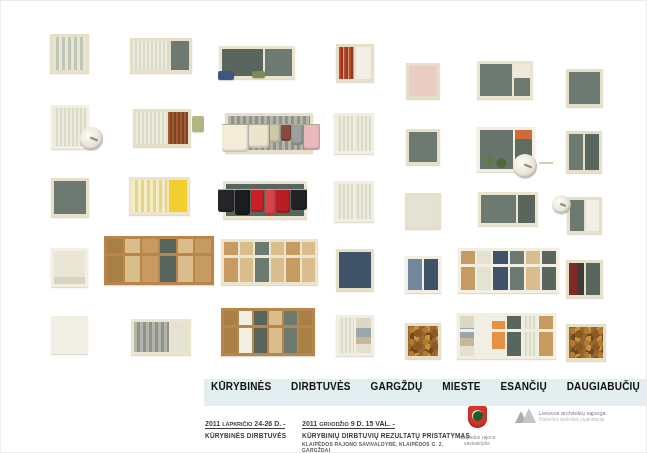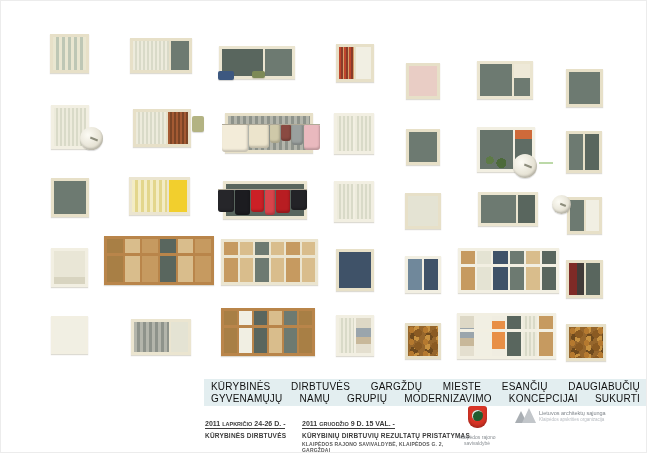--- a/index.html
+++ b/index.html
@@ -50,21 +50,21 @@
   .dish::after{content:"";position:absolute;left:44%;top:46%;width:34%;height:2px;background:#8d8d7c;transform:rotate(22deg);}
   .cloth{border-radius:2px;box-shadow:0 1px 1px rgba(0,0,0,.15);}
   .dash{height:2px;background:#bcd9a8;}
   .laundry{display:flex;align-items:flex-start;gap:1px;}
   .laundry::before{content:"";position:absolute;left:0;right:0;top:-1px;height:1px;background:#b0aa98;}
   .laundry span{display:block;border-radius:1px 1px 3px 3px;box-shadow:inset -1px -2px 2px rgba(0,0,0,.18);}
 
   
   .title-bar{position:absolute;left:53px;top:380px;width:149px;height:25px;background:#92c2cc;color:#ffffff;font-size:19px;line-height:25px;text-align:center;letter-spacing:.5px;}
   .desc-bar{position:absolute;left:203px;top:378px;width:443px;height:27px;background:#e3eef0;color:#101010;box-sizing:border-box;padding:2px 7px 0 7px;}
-  .desc-line{font-size:10px;font-weight:400;line-height:12px;text-align:justify;text-align-last:justify;letter-spacing:.2px;white-space:nowrap;text-justify:inter-word;}
+  .desc-line{font-size:10px;font-weight:700;line-height:12px;text-align:justify;text-align-last:justify;letter-spacing:.2px;white-space:nowrap;text-justify:inter-word;}
   .desc-line{white-space:normal;}
 
   .event{position:absolute;top:411px;color:#3b3b3b;}
   .event-a{left:204px;width:93px;}
   .event-b{left:301px;width:170px;}
   .date-line{font-size:7px;font-weight:700;border-bottom:1px solid #3b3b3b;display:inline-block;padding-bottom:1px;white-space:nowrap;}
   .date-line .month{font-size:5.5px;}
   .event-line{font-size:6.5px;font-weight:700;margin-top:2px;letter-spacing:.2px;}
   .event-line.small{font-size:5px;font-weight:700;color:#5a5a5a;margin-top:2px;}
 
@@ -325,21 +325,20 @@
       <div class="win frame-cream" style="left: 565px; top: 323px; width: 40px; height: 37px;">
         <div class="panes">
           <span class="pane p-foliage"></span>
         </div>
       </div>
     </div>
 
 
   <div class="desc-bar">
     <div class="desc-line">KŪRYBINĖS DIRBTUVĖS GARGŽDŲ MIESTE ESANČIŲ DAUGIABUČIŲ</div>
-    <div class="desc-line">GYVENAMŲJŲ NAMŲ GRUPIŲ MODERNIZAVIMO KONCEPCIJAI SUKURTI</div>
   </div>
 
   <div class="event event-a">
     <div class="date-line">
       <span>2011</span>
       <span class="month">LAPKRIČIO</span>
       <span>24-26 D. -</span>
     </div>
     <div class="event-line">KŪRYBINĖS DIRBTUVĖS</div>
   </div>

